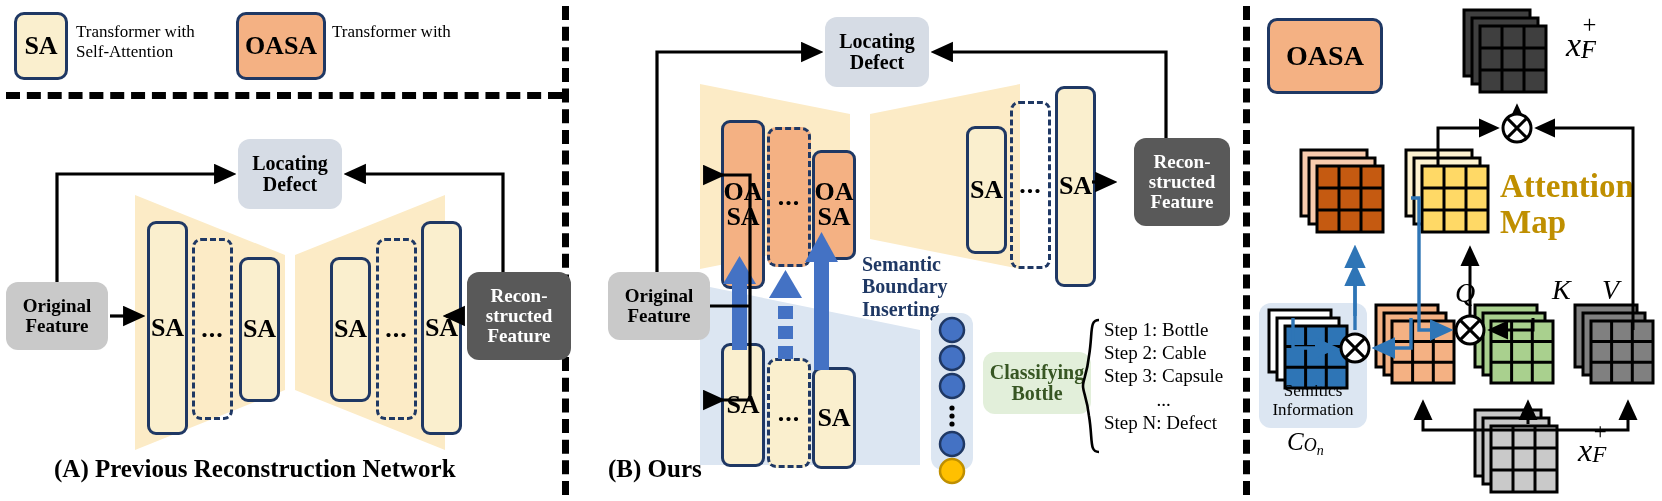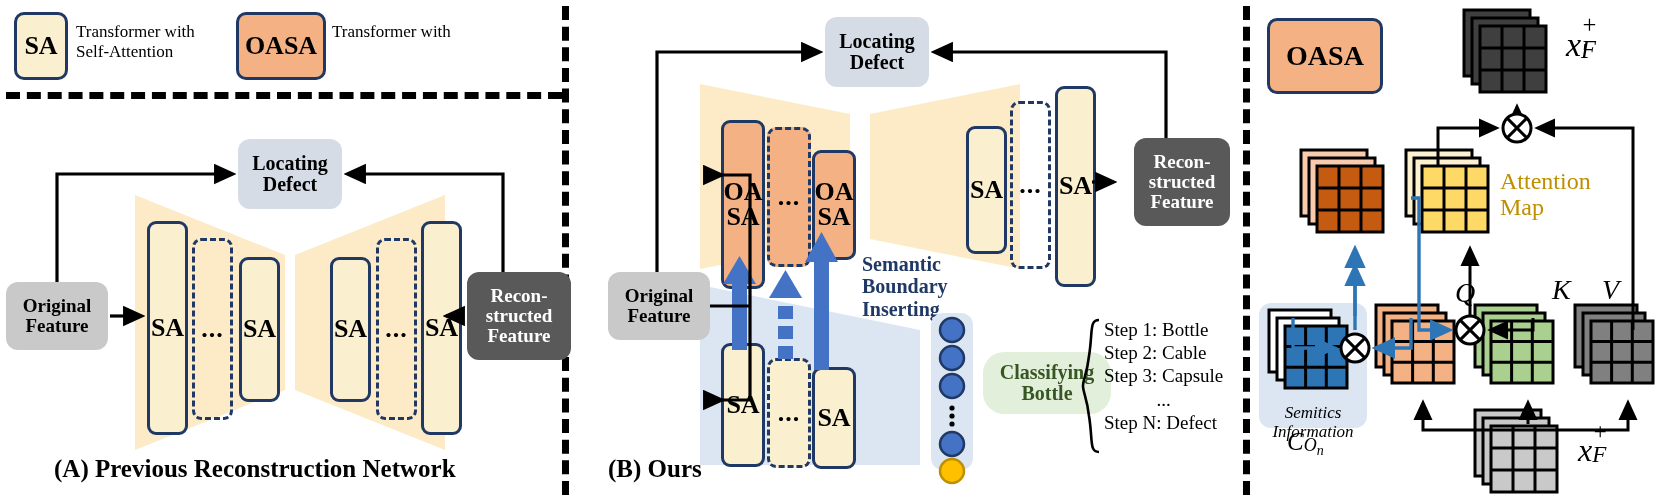--- a/index.html
+++ b/index.html
@@ -27,21 +27,21 @@
   .dots{font-weight:bold;font-size:26px;color:#000;letter-spacing:1px;}
 
   .gray-box{background:#C9C9C9;border-radius:12px;color:#000;font-weight:bold;font-size:19px;align-items:center;}
   .darkgray-box{background:#595959;border-radius:12px;color:#fff;font-weight:bold;font-size:19px;margin-left:16px;}
   .bluegray-box{background:#D6DCE5;border-radius:12px;color:#000;font-weight:bold;font-size:20px;}
   .green-box{background:#E2EFDA;border-radius:12px;color:#375623;font-weight:bold;font-size:20px;}
 
   .panel-title{font-weight:bold;font-size:25px;color:#000;}
 
   .sbi-label{color:#1F3864;font-weight:bold;font-size:20px;line-height:1.12;}
-  .attn-label{color:#BF8F00;font-size:24px;line-height:1.1;}
+  .attn-label{color:#BF8F00;font-size:33px;line-height:1.1;font-weight:bold;}
   .steps{font-size:19px;line-height:1.22;color:#000;white-space:nowrap;}
   .semitics{font-size:17px;line-height:1.1;color:#000;text-align:center;}
   .mathlbl{font-style:italic;font-family:"Liberation Serif",serif;color:#000;}
 
   svg{display:block;overflow:visible;}
 </style>
 </head>
 <body>
 
 <div id="stage">
@@ -230,21 +230,21 @@
     <circle cx="21" cy="17" r="12" fill="#4472C4" stroke="#1F3864" stroke-width="2.5"></circle>
     <circle cx="21" cy="45" r="12" fill="#4472C4" stroke="#1F3864" stroke-width="2.5"></circle>
     <circle cx="21" cy="73" r="12" fill="#4472C4" stroke="#1F3864" stroke-width="2.5"></circle>
     <circle cx="21" cy="95" r="2.6" fill="#000"></circle>
     <circle cx="21" cy="103" r="2.6" fill="#000"></circle>
     <circle cx="21" cy="111" r="2.6" fill="#000"></circle>
     <circle cx="21" cy="131" r="12" fill="#4472C4" stroke="#1F3864" stroke-width="2.5"></circle>
     <circle cx="21" cy="158" r="12" fill="#FFC000" stroke="#BF8F00" stroke-width="2.5"></circle>
   </svg>
 
-  <div class="abs green-box center" style="left:983px;top:352px;width:128px;height:62px;border-radius:21px;">
+  <div class="abs green-box center" style="left:983px;top:352px;width:108px;height:62px;">
     <div>
       <div>Classifying</div>
       <div>Bottle</div>
     </div>
   </div>
 
   <svg class="abs" style="left:1081px;top:318px;" width="22" height="138">
     <path d="M18,2 C8,2 12,14 8,38 C6,56 2,62 2,68 C2,74 6,80 8,98 C12,122 8,134 18,134" fill="none" stroke="#000" stroke-width="2.6"></path>
   </svg>
   <div class="abs steps" style="left:1104px;top:318px;">
@@ -329,21 +329,21 @@
     <g stroke="#000" stroke-width="3">
       <rect x="2" y="2" width="62" height="62" fill="#FFFFFF"></rect>
       <rect x="10" y="10" width="62" height="62" fill="#FFFFFF"></rect>
       <rect x="18" y="18" width="62" height="62" fill="#2E75B6"></rect>
       <line x1="38.6" y1="18" x2="38.6" y2="80"></line>
         <line x1="59.3" y1="18" x2="59.3" y2="80"></line>
       <line x1="18" y1="38.6" x2="80" y2="38.6"></line>
         <line x1="18" y1="59.3" x2="80" y2="59.3"></line>
     </g>
   </svg>
-  <div class="abs semitics" style="left:1259px;top:404px;width:108px;font-style:italic;">
+  <div class="abs semitics" style="left:1259px;top:382px;width:108px;">
     <div>Semitics</div>
     <div>Information</div>
   </div>
   <div class="abs mathlbl" style="left:1287px;top:428px;font-size:25px;">
     <span style="position:relative;">C<span style="position:absolute;left:100%;top:0.40em;font-size:0.72em;">O<span style="font-size:0.78em;position:relative;top:0.28em;">n</span></span></span>
   </div>
 
   <svg class="abs" style="left:1374px;top:303px;" width="104" height="92">
     <g stroke="#000" stroke-width="3">
       <rect x="2" y="2" width="62" height="62" fill="#F4B183"></rect>

